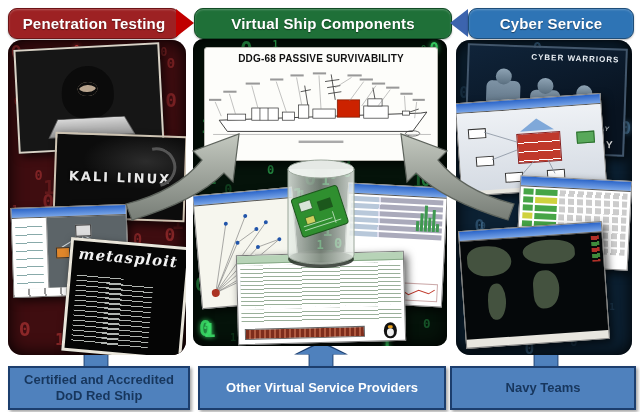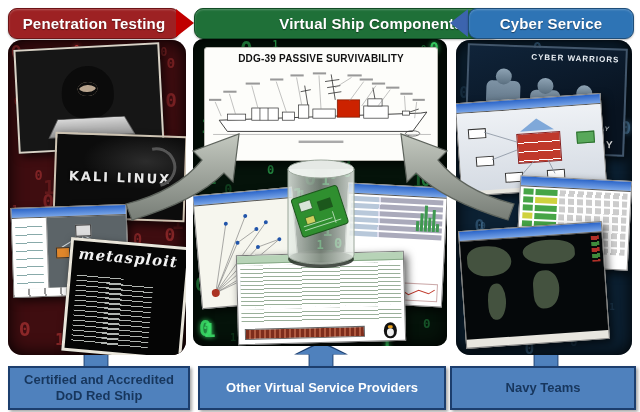--- a/index.html
+++ b/index.html
@@ -3,21 +3,21 @@
 <meta charset="utf-8">
 <style>
   html,body{margin:0;padding:0;background:#fff;}
   #stage{position:relative;width:640px;height:412px;background:#fff;overflow:hidden;
          font-family:"Liberation Sans",sans-serif;}
   
   .hdr{position:absolute;top:8px;height:29px;border-radius:9px;display:flex;align-items:center;
        justify-content:center;color:#fff;font-weight:bold;font-size:15px;letter-spacing:.2px;
        text-shadow:0 1px 1px rgba(0,0,0,.45);box-shadow:inset 0 1px 2px rgba(255,255,255,.25),0 1px 2px rgba(0,0,0,.3);}
   #hdr-left {left:8px;  width:170px;background:var(--c-header_left_bg,#9d2123);border:1px solid #6d1416;}
-  #hdr-mid  {left:194px;width:256px;background:var(--c-header_mid_bg,#1f7038);border:1px solid #124categories;border:1px solid #124c26;padding-left:48px;}
+  #hdr-mid  {left:194px;width:256px;background:var(--c-header_mid_bg,#1f7038);border:1px solid #124categories;border:1px solid #124c26;}
   #hdr-right{left:468px;width:164px;background:var(--c-header_right_bg,#2e74b5);border:1px solid #1f4e79;}
   .tri{position:absolute;width:0;height:0;top:9px;}
   #arrow-red {left:176px;border-top:14px solid transparent;border-bottom:14px solid transparent;
               border-left:18px solid var(--c-header_arrow_red,#c00000);}
   #arrow-blue{left:450px;border-top:14px solid transparent;border-bottom:14px solid transparent;
               border-right:18px solid var(--c-header_arrow_blue,#3c64ae);}
   
   .panel{position:absolute;border-radius:14px;overflow:hidden;}
   #panel-left {left:8px;  top:40px;width:178px;height:315px;background:var(--c-panel_left_bg,#3f0d10);
                box-shadow:inset 0 0 18px #000;}
@@ -350,21 +350,21 @@
         <span class="glyph" style="left: 31.2937%; top: 0.218878%; font-size: 9.7px; opacity: 0.59; color: rgb(60, 224, 106);">1</span>
         <span class="glyph" style="left: 27.3923%; top: 50.5711%; font-size: 13.2px; opacity: 0.53; color: rgb(60, 224, 106);">1</span>
         <span class="glyph" style="left: 89.6758%; top: 43.4002%; font-size: 16.8px; opacity: 0.5; color: rgb(60, 224, 106);">0</span>
         <span class="glyph" style="left: 28.8886%; top: 86.3551%; font-size: 13.3px; opacity: 0.2; color: rgb(60, 224, 106);">1</span>
         <span class="glyph" style="left: 26.6705%; top: 82.0247%; font-size: 20.6px; opacity: 0.56; color: rgb(60, 224, 106);">1</span>
         <span class="glyph" style="left: 14.2013%; top: 62.7459%; font-size: 9.9px; opacity: 0.9; color: rgb(60, 224, 106); text-shadow: rgb(60, 224, 106) 0px 0px 5px;">1</span>
         <span class="glyph" style="left: 29.6313%; top: 28.0796%; font-size: 9.7px; opacity: 0.41; color: rgb(60, 224, 106);">0</span>
       </div>
 
     <div class="shot" id="shipbox">
-      <div class="ship-title">DDG-39 PASSIVE SURVIVABILITY</div>
+      <div class="ship-title">DDG-68 PASSIVE SURVIVABILITY</div>
       <svg viewBox="0 0 224 76" width="228" height="88" style="display:block;margin:0 auto">
 
         <path d="M12 50 L210 43 L216 42 L202 61 L20 61 Z" fill="#fff" stroke="#333" stroke-width="0.9"></path>
         <ellipse cx="202" cy="63" rx="7" ry="2.6" fill="none" stroke="#333" stroke-width="0.7"></ellipse>
         <line x1="6" y1="64" x2="220" y2="64" stroke="#999" stroke-width="0.6"></line>
 
         <g fill="#fff" stroke="#333" stroke-width="0.7">
           <rect x="20" y="44" width="18" height="6"></rect>
           <rect x="44" y="38" width="26" height="12"></rect>
           <line x1="52" y1="38" x2="52" y2="50"></line>

